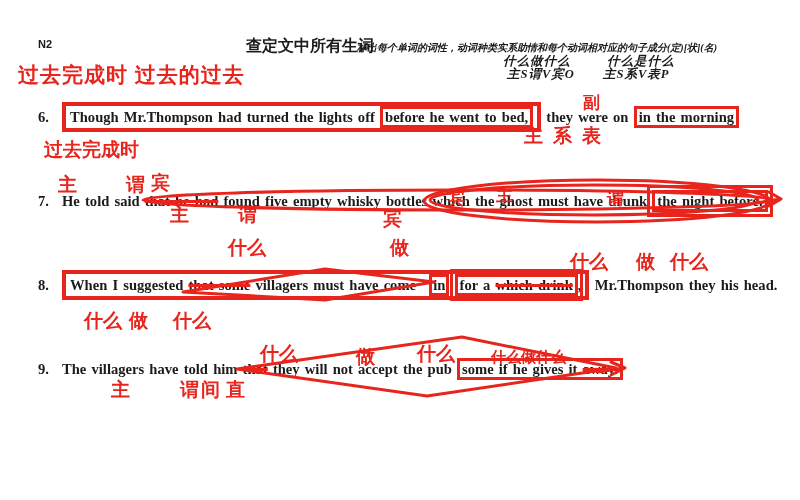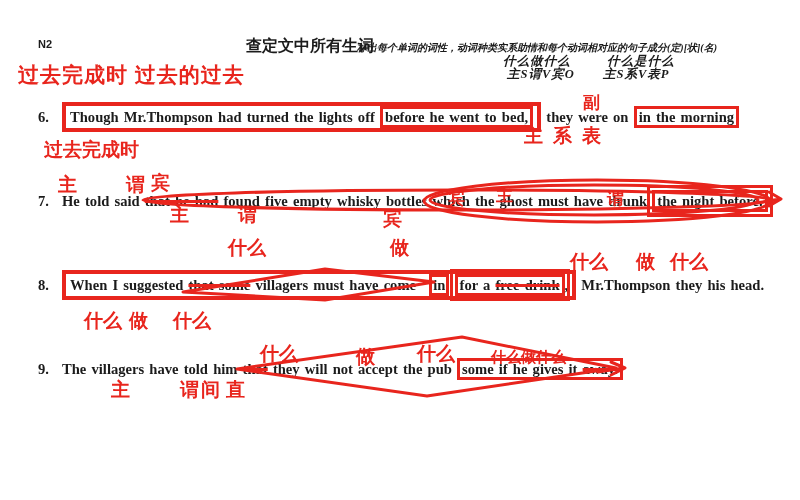--- a/index.html
+++ b/index.html
@@ -73,21 +73,21 @@
 
   <div class="sent" style="left:38px;top:107px">
     <span class="num">6.</span><span class="box-outer"><span>Though Mr.Thompson had turned the lights off </span><span class="box"><span>before he went to bed,</span></span></span><span> they were on </span><span class="box"><span>in the morning</span></span>
   </div>
 
   <div class="sent" style="left:38px;top:191px">
     <span class="num">7.</span><span>He told said </span><span class="strike">that he had</span><span> found five empty whisky bottles which the ghost must have drunk </span><span class="box-double"><span>the night before.</span></span>
   </div>
 
   <div class="sent" style="left:38px;top:275px">
-    <span class="num">8.</span><span class="box-outer"><span>When I suggested </span><span class="strike">that some</span><span> villagers must have come </span><span class="box-thin"><span>in</span></span><span> </span><span class="box-double"><span>for a </span><span class="strike">free drink</span></span><span>,</span></span><span> Mr.Thompson they his head.</span>
+    <span class="num">8.</span><span class="box-outer"><span>When I suggested </span><span class="strike">that some</span><span> villagers must have come </span><span class="box-thin"><span>in</span></span><span> </span><span class="box-double"><span>for a </span><span class="strike">which drink</span></span><span>,</span></span><span> Mr.Thompson they his head.</span>
   </div>
 
   <div class="sent" style="left:38px;top:359px">
     <span class="num">9.</span><span>The villagers have told him </span><span class="strike">that</span><span> they will not accept the pub </span><span class="box"><span>some if he gives it </span><span class="strike">away.</span></span>
   </div>
 
   <svg class="overlay" viewBox="0 0 800 500">
 
     <ellipse cx="458" cy="200" rx="315" ry="10"></ellipse>
 

